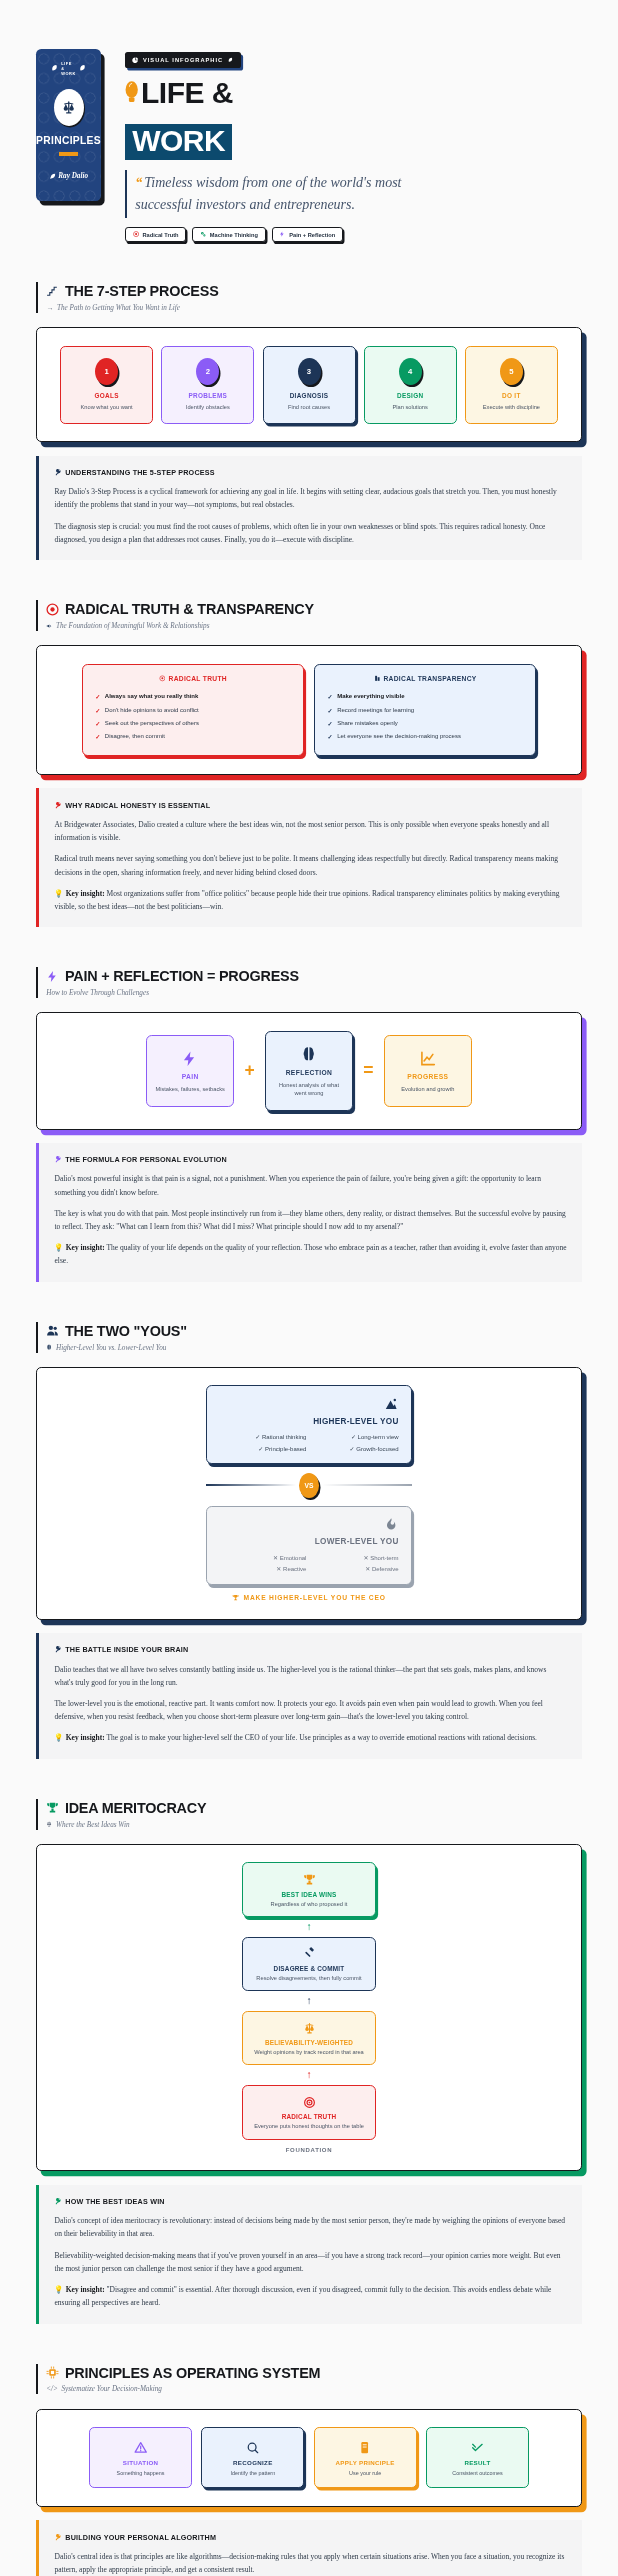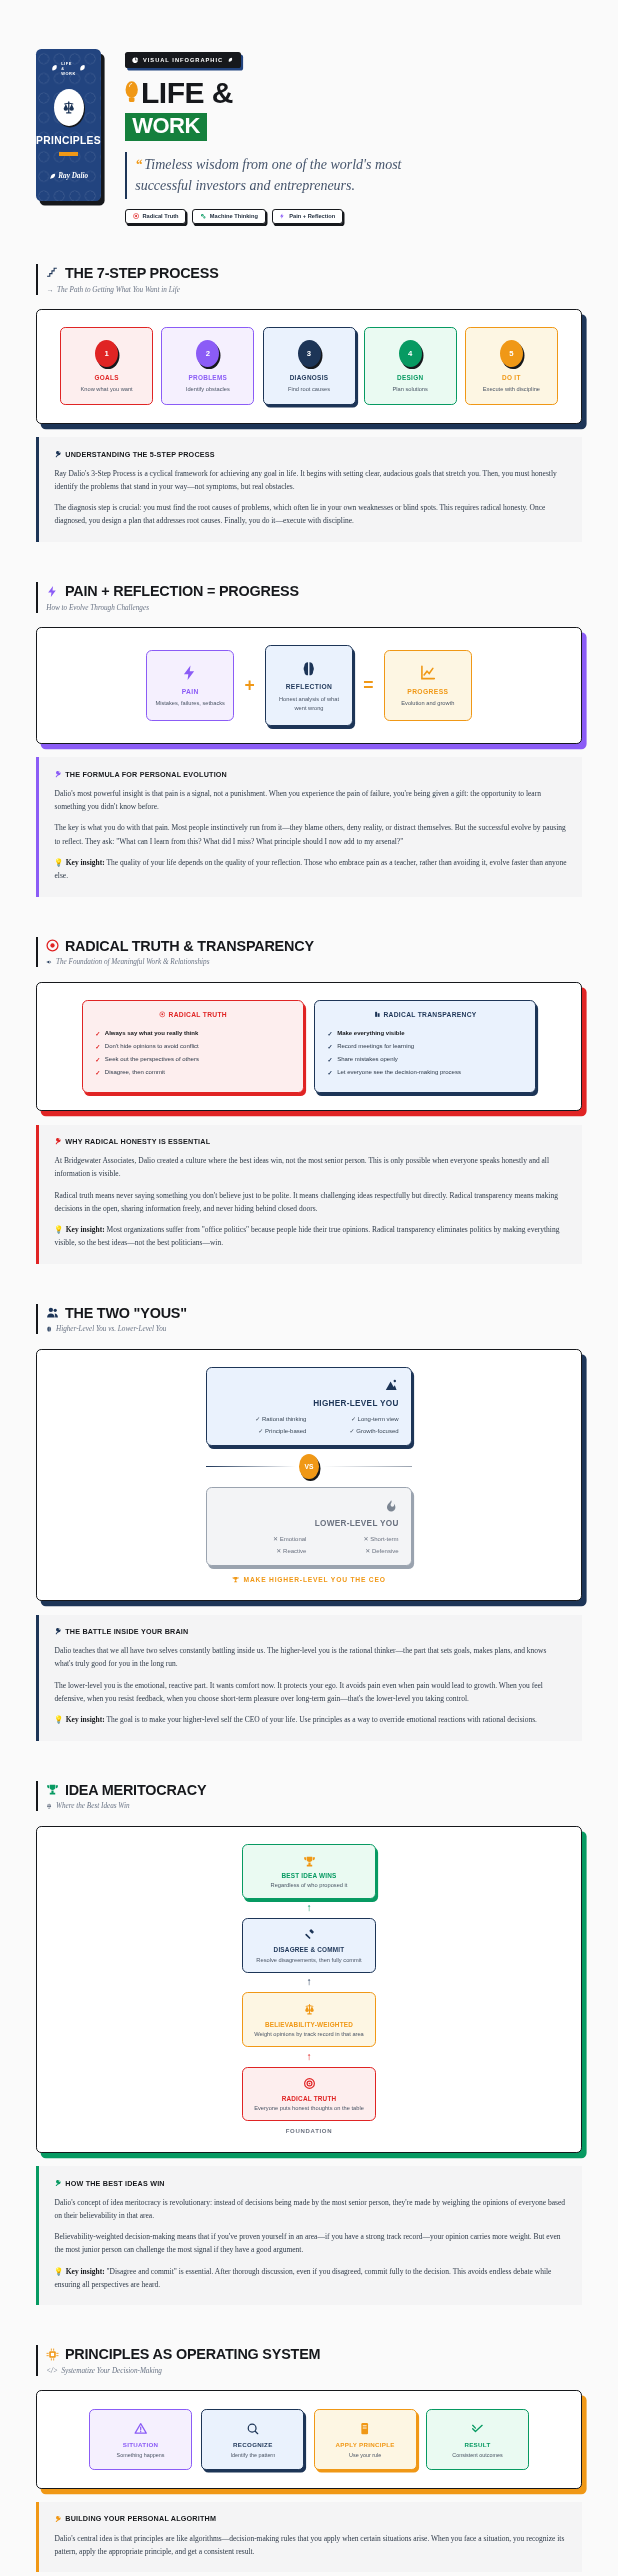--- a/index.html
+++ b/index.html
@@ -47,21 +47,21 @@
     display: inline-flex; align-items: center; gap: 4.1px;
     background: #16181c; color: #fff; border-radius: 2.6px;
     padding: 4.6px 7.2px; font-size: 5.7px; font-weight: bold; letter-spacing: 1px;
     box-shadow: 2.1px 2.6px 0 #22447f;
   }
   .badge svg { width: 6.7px; height: 6.7px; }
   .bigtitle { margin-top: 11.3px; }
   .bigtitle .l1 { display: flex; align-items: center; gap: 2.6px; }
   .bulb { width: 13.4px; height: 26px; flex: none; }
   .life { font-size: 30px; font-weight: bold; letter-spacing: -0.5px; line-height: .92; color: #16181c; font-family: "Liberation Sans", sans-serif; }
-  .workbox { display: inline-block; background: #15803d; color: #fff; font-size: 22px; font-weight: bold; line-height: .92; padding: 3.1px 7.2px 5.2px 7.2px; margin-top: 6px; letter-spacing: -0.5px; }
+  .workbox { display: inline-block; background: #0c4a6e; color: #fff; font-size: 30px; font-weight: bold; line-height: .92; padding: 3.1px 7.2px 5.2px 7.2px; margin-top: 17px; letter-spacing: -0.5px; }
   .subq { margin-top: 10.3px; border-left: 2.6px solid #1d3557; padding: 2.1px 0 2.1px 8.2px; font-family: "Liberation Serif", serif; font-style: italic; font-size: 14px; color: #45546b; line-height: 1.55; max-width: 289px;}
   .subq .qm { color: #f09816; font-weight: bold; margin-right: 2.1px; }
   .chips { margin-top: 9.3px; display: flex; gap: 6.2px; }
   .chip { display: inline-flex; align-items: center; gap: 3.6px; background: #fff; border: 1.3px solid #16181c; border-radius: 3.1px; padding: 3.6px 6.7px; font-size: 5.7px; font-weight: bold; box-shadow: 1.5px 2.1px 0 #16181c; }
   .chip svg { width: 6.2px; height: 6.2px; }
 
   
   .section { padding: 0 36px; margin-top: 40px; }
   .sec-head { border-left: 2.6px solid #16181c; padding: 1px 0 1px 8.2px; }
   .sec-title { display: flex; align-items: center; gap: 5.7px; font-size: 14.4px; font-weight: bold; letter-spacing: -0.2px; color: #16181c; }
@@ -302,81 +302,20 @@
 
     <div class="info navy">
       <h3>
         <svg viewBox="0 0 24 24" fill="#1d3557">
             <path d="M14 2a6 6 0 1 0-4.2 10.3L3 19v3h3l1-1v-2h2v-2h2l1.8-1.8A6 6 0 0 0 14 2zm1.5 5.5a1.8 1.8 0 1 1 0-3.6 1.8 1.8 0 0 1 0 3.6z"></path>
           </svg>
         <span>UNDERSTANDING THE 5-STEP PROCESS</span>
       </h3>
       <p>Ray Dalio's 3-Step Process is a cyclical framework for achieving any goal in life. It begins with setting clear, audacious goals that stretch you. Then, you must honestly identify the problems that stand in your way—not symptoms, but real obstacles.</p>
       <p>The diagnosis step is crucial: you must find the root causes of problems, which often lie in your own weaknesses or blind spots. This requires radical honesty. Once diagnosed, you design a plan that addresses root causes. Finally, you do it—execute with discipline.</p>
-    </div>
-  </div>
-
-  <div class="section">
-    <div class="sec-head">
-      <div class="sec-title">
-        <svg viewBox="0 0 24 24" fill="#8b5cf6">
-            <path d="M13 2 4 14h6l-1 8 9-12h-6z"></path>
-          </svg>
-        <span>PAIN + REFLECTION = PROGRESS</span>
-      </div>
-      <div class="sec-sub">
-        <span>How to Evolve Through Challenges</span>
-      </div>
-    </div>
-
-    <div class="panel sh-purple">
-      <div class="formula">
-        <div class="fcard" style="border-color:#8b5cf6;background:#f5f0fe">
-          <div class="ficon">
-              <svg viewBox="0 0 24 24" fill="#8b5cf6">
-                <path d="M13 2 4 14h6l-1 8 9-12h-6z"></path>
-              </svg>
-            </div>
-          <div class="ft" style="color:#8b5cf6">PAIN</div>
-          <div class="fd">Mistakes, failures, setbacks</div>
-        </div>
-        <div class="op">+</div>
-        <div class="fcard" style="border-color:#1d3557;background:#eaf2fd;box-shadow:2.1px 3.1px 0 #1d3557">
-          <div class="ficon">
-              <svg viewBox="0 0 24 24" fill="#1d3557">
-                <path d="M11 3c-3 0-5 2-5 5 0 1-1 2-1 4s1 3 1 4c0 3 2 5 5 5V3zm2 0v18c3 0 5-2 5-5 0-1 1-2 1-4s-1-3-1-4c0-3-2-5-5-5z"></path>
-              </svg>
-            </div>
-          <div class="ft" style="color:#1d3557">REFLECTION</div>
-          <div class="fd">Honest analysis of what went wrong</div>
-        </div>
-        <div class="op">=</div>
-        <div class="fcard" style="border-color:#f09816;background:#fdf6e3">
-          <div class="ficon">
-              <svg viewBox="0 0 24 24" fill="none" stroke="#f09816" stroke-width="2.2" stroke-linecap="round">
-                <path d="M4 3v17h17"></path>
-                <path d="M7 15l4-5 3 3 5-7"></path>
-              </svg>
-            </div>
-          <div class="ft" style="color:#f09816">PROGRESS</div>
-          <div class="fd">Evolution and growth</div>
-        </div>
-      </div>
-    </div>
-
-    <div class="info purple">
-      <h3>
-        <svg viewBox="0 0 24 24" fill="#8b5cf6">
-            <path d="M14 2a6 6 0 1 0-4.2 10.3L3 19v3h3l1-1v-2h2v-2h2l1.8-1.8A6 6 0 0 0 14 2zm1.5 5.5a1.8 1.8 0 1 1 0-3.6 1.8 1.8 0 0 1 0 3.6z"></path>
-          </svg>
-        <span>THE FORMULA FOR PERSONAL EVOLUTION</span>
-      </h3>
-      <p>Dalio's most powerful insight is that pain is a signal, not a punishment. When you experience the pain of failure, you're being given a gift: the opportunity to learn something you didn't know before.</p>
-      <p>The key is what you do with that pain. Most people instinctively run from it—they blame others, deny reality, or distract themselves. But the successful evolve by pausing to reflect. They ask: "What can I learn from this? What did I miss? What principle should I now add to my arsenal?"</p>
-      <p class="key"><span class="kibulb">💡</span> <b>Key insight:</b> <span>The quality of your life depends on the quality of your reflection. Those who embrace pain as a teacher, rather than avoiding it, evolve faster than anyone else.</span></p>
     </div>
   </div>
 
   <div class="section">
     <div class="sec-head">
       <div class="sec-title">
         <svg viewBox="0 0 24 24">
             <circle cx="12" cy="12" r="10" fill="none" stroke="#e02424" stroke-width="2.4"></circle>
             <circle cx="12" cy="12" r="4" fill="#e02424"></circle>
           </svg>
@@ -459,20 +398,81 @@
       </h3>
       <p>At Bridgewater Associates, Dalio created a culture where the best ideas win, not the most senior person. This is only possible when everyone speaks honestly and all information is visible.</p>
       <p>Radical truth means never saying something you don't believe just to be polite. It means challenging ideas respectfully but directly. Radical transparency means making decisions in the open, sharing information freely, and never hiding behind closed doors.</p>
       <p class="key"><span class="kibulb">💡</span> <b>Key insight:</b> <span>Most organizations suffer from "office politics" because people hide their true opinions. Radical transparency eliminates politics by making everything visible, so the best ideas—not the best politicians—win.</span></p>
     </div>
   </div>
 
   <div class="section">
     <div class="sec-head">
       <div class="sec-title">
+        <svg viewBox="0 0 24 24" fill="#8b5cf6">
+            <path d="M13 2 4 14h6l-1 8 9-12h-6z"></path>
+          </svg>
+        <span>PAIN + REFLECTION = PROGRESS</span>
+      </div>
+      <div class="sec-sub">
+        <span>How to Evolve Through Challenges</span>
+      </div>
+    </div>
+
+    <div class="panel sh-purple">
+      <div class="formula">
+        <div class="fcard" style="border-color:#8b5cf6;background:#f5f0fe">
+          <div class="ficon">
+              <svg viewBox="0 0 24 24" fill="#8b5cf6">
+                <path d="M13 2 4 14h6l-1 8 9-12h-6z"></path>
+              </svg>
+            </div>
+          <div class="ft" style="color:#8b5cf6">PAIN</div>
+          <div class="fd">Mistakes, failures, setbacks</div>
+        </div>
+        <div class="op">+</div>
+        <div class="fcard" style="border-color:#1d3557;background:#eaf2fd;box-shadow:2.1px 3.1px 0 #1d3557">
+          <div class="ficon">
+              <svg viewBox="0 0 24 24" fill="#1d3557">
+                <path d="M11 3c-3 0-5 2-5 5 0 1-1 2-1 4s1 3 1 4c0 3 2 5 5 5V3zm2 0v18c3 0 5-2 5-5 0-1 1-2 1-4s-1-3-1-4c0-3-2-5-5-5z"></path>
+              </svg>
+            </div>
+          <div class="ft" style="color:#1d3557">REFLECTION</div>
+          <div class="fd">Honest analysis of what went wrong</div>
+        </div>
+        <div class="op">=</div>
+        <div class="fcard" style="border-color:#f09816;background:#fdf6e3">
+          <div class="ficon">
+              <svg viewBox="0 0 24 24" fill="none" stroke="#f09816" stroke-width="2.2" stroke-linecap="round">
+                <path d="M4 3v17h17"></path>
+                <path d="M7 15l4-5 3 3 5-7"></path>
+              </svg>
+            </div>
+          <div class="ft" style="color:#f09816">PROGRESS</div>
+          <div class="fd">Evolution and growth</div>
+        </div>
+      </div>
+    </div>
+
+    <div class="info purple">
+      <h3>
+        <svg viewBox="0 0 24 24" fill="#8b5cf6">
+            <path d="M14 2a6 6 0 1 0-4.2 10.3L3 19v3h3l1-1v-2h2v-2h2l1.8-1.8A6 6 0 0 0 14 2zm1.5 5.5a1.8 1.8 0 1 1 0-3.6 1.8 1.8 0 0 1 0 3.6z"></path>
+          </svg>
+        <span>THE FORMULA FOR PERSONAL EVOLUTION</span>
+      </h3>
+      <p>Dalio's most powerful insight is that pain is a signal, not a punishment. When you experience the pain of failure, you're being given a gift: the opportunity to learn something you didn't know before.</p>
+      <p>The key is what you do with that pain. Most people instinctively run from it—they blame others, deny reality, or distract themselves. But the successful evolve by pausing to reflect. They ask: "What can I learn from this? What did I miss? What principle should I now add to my arsenal?"</p>
+      <p class="key"><span class="kibulb">💡</span> <b>Key insight:</b> <span>The quality of your life depends on the quality of your reflection. Those who embrace pain as a teacher, rather than avoiding it, evolve faster than anyone else.</span></p>
+    </div>
+  </div>
+
+  <div class="section">
+    <div class="sec-head">
+      <div class="sec-title">
         <svg viewBox="0 0 24 24" fill="#1d3557">
             <circle cx="9" cy="7" r="4"></circle>
             <circle cx="17" cy="8" r="3"></circle>
             <path d="M2 21c0-4 3-7 7-7s7 3 7 7H2z"></path>
             <path d="M16 14c3 0 6 2.5 6 7h-5c0-2.8-.5-5-1-7z"></path>
           </svg>
         <span>THE TWO "YOUS"</span>
       </div>
       <div class="sec-sub">
         <svg viewBox="0 0 24 24" fill="#1d3557">
@@ -607,21 +607,21 @@
     </div>
 
     <div class="info green">
       <h3>
         <svg viewBox="0 0 24 24" fill="#079a62">
             <path d="M14 2a6 6 0 1 0-4.2 10.3L3 19v3h3l1-1v-2h2v-2h2l1.8-1.8A6 6 0 0 0 14 2zm1.5 5.5a1.8 1.8 0 1 1 0-3.6 1.8 1.8 0 0 1 0 3.6z"></path>
           </svg>
         <span>HOW THE BEST IDEAS WIN</span>
       </h3>
       <p>Dalio's concept of idea meritocracy is revolutionary: instead of decisions being made by the most senior person, they're made by weighing the opinions of everyone based on their believability in that area.</p>
-      <p>Believability-weighted decision-making means that if you've proven yourself in an area—if you have a strong track record—your opinion carries more weight. But even the most junior person can challenge the most signal if they have a good argument.</p>
+      <p>Believability-weighted decision-making means that if you've proven yourself in an area—if you have a strong track record—your opinion carries more weight. But even the most junior person can challenge the most senior if they have a good argument.</p>
       <p class="key"><span class="kibulb">💡</span> <b>Key insight:</b> <span>"Disagree and commit" is essential. After thorough discussion, even if you disagreed, commit fully to the decision. This avoids endless debate while ensuring all perspectives are heard.</span></p>
     </div>
   </div>
 
   <div class="section">
     <div class="sec-head">
       <div class="sec-title">
         <svg viewBox="0 0 24 24" fill="#f09816">
             <rect x="6" y="6" width="12" height="12" rx="2"></rect>
             <rect x="9" y="9" width="6" height="6" fill="#fff"></rect>

